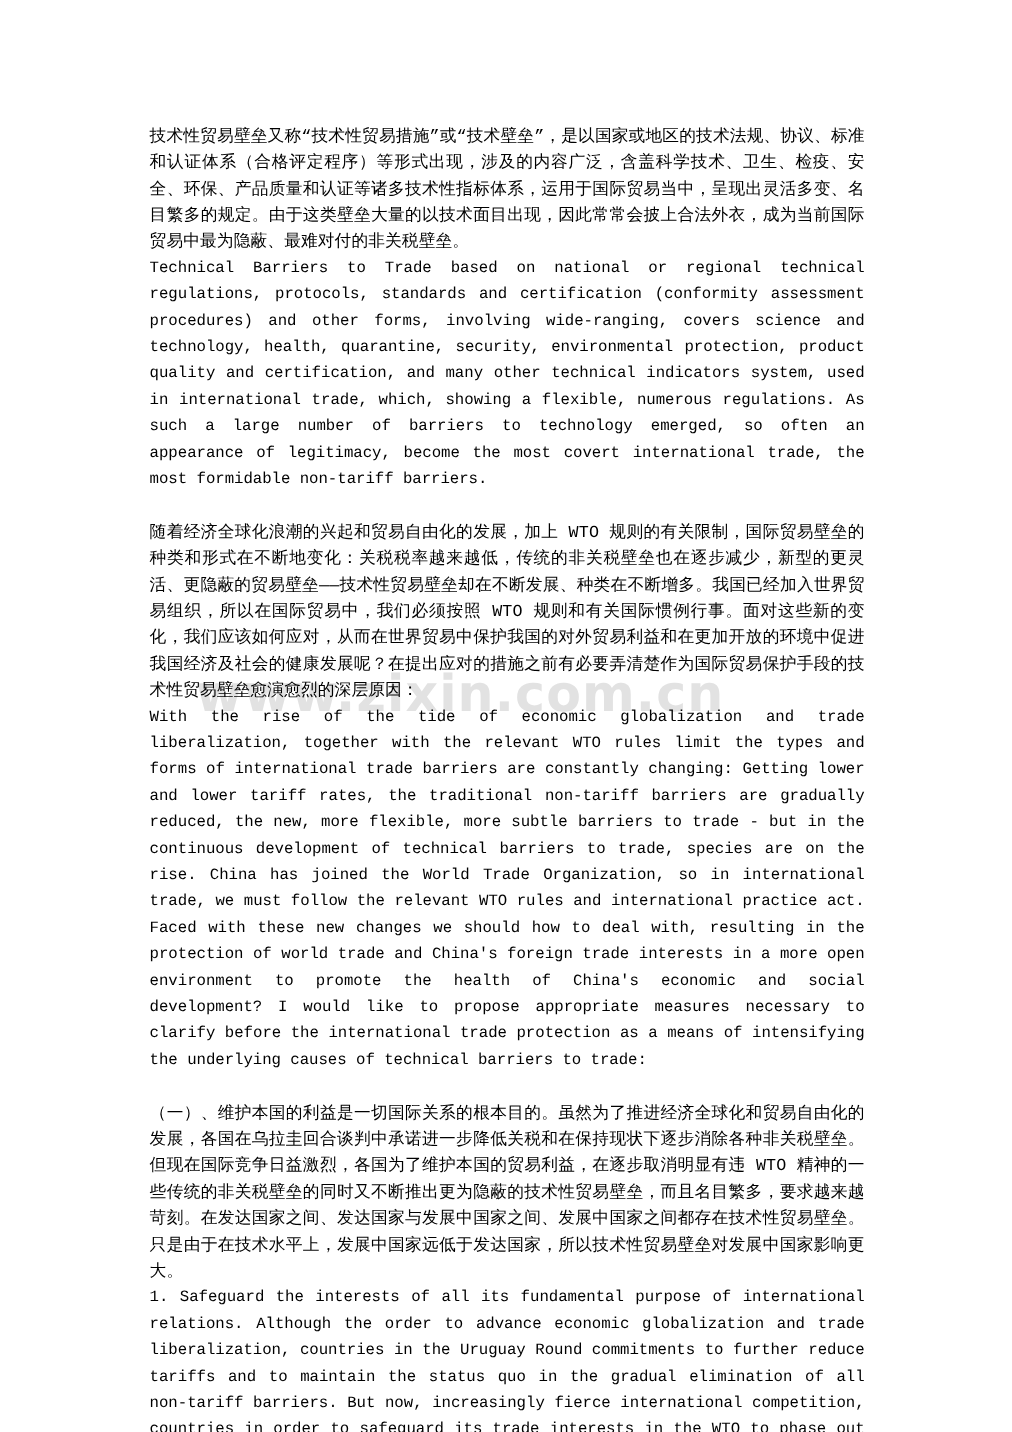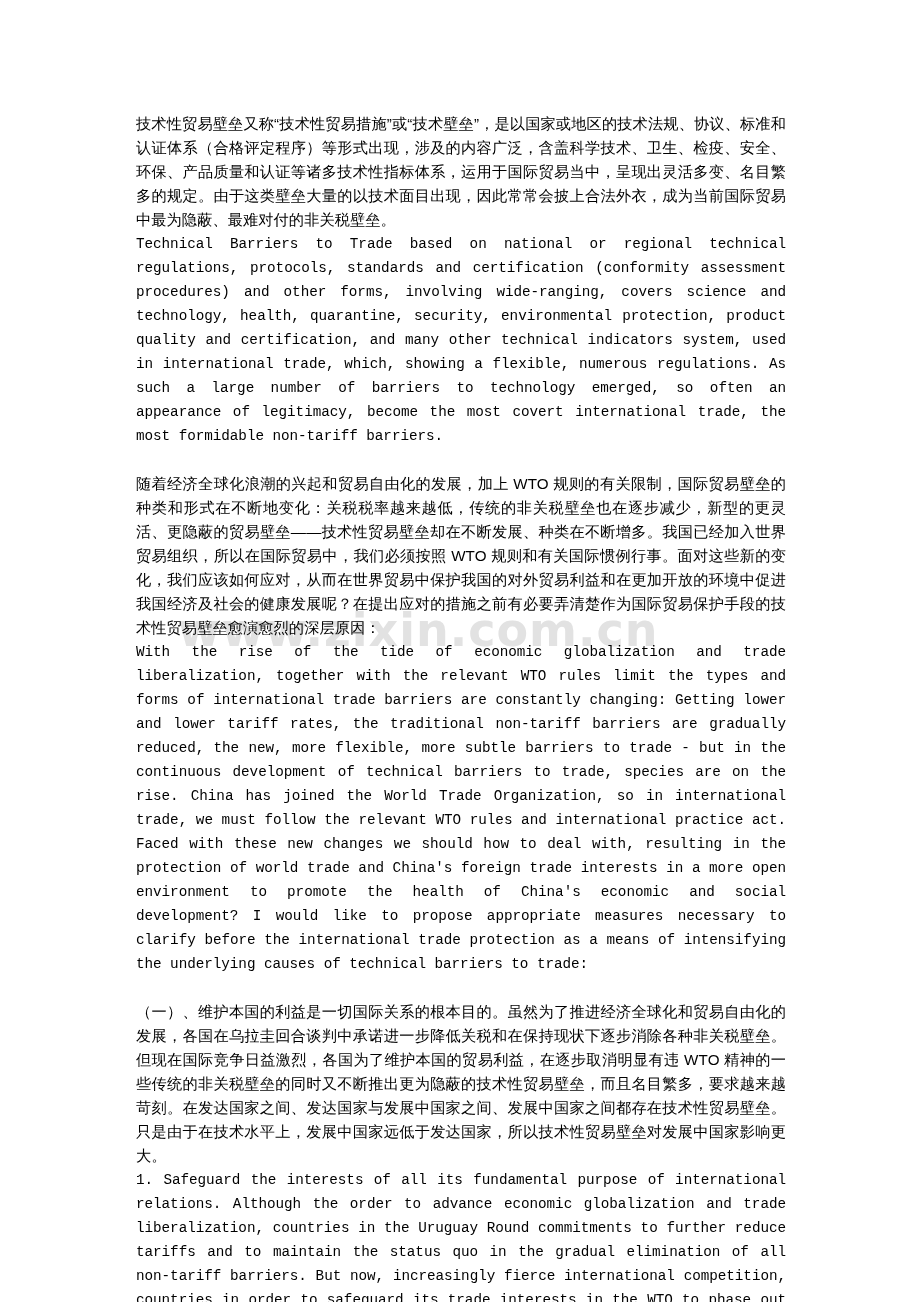--- a/index.html
+++ b/index.html
@@ -45,21 +45,21 @@
     user-select: none;
   }
   .content { z-index: 1; }
 
   p {
     margin: 0;
     padding: 0;
   }
   
   .zh {
-    font-family: Liberation Sans, sans-serif;
+    font-family: Liberation Mono, monospace;
     font-size: 15.2px;
     line-height: 24px;
     text-align: justify;
     text-justify: inter-ideograph;
     letter-spacing: 0.1px;
     word-break: break-all;
   }
   
   .en {
     font-family: Liberation Mono, monospace;

